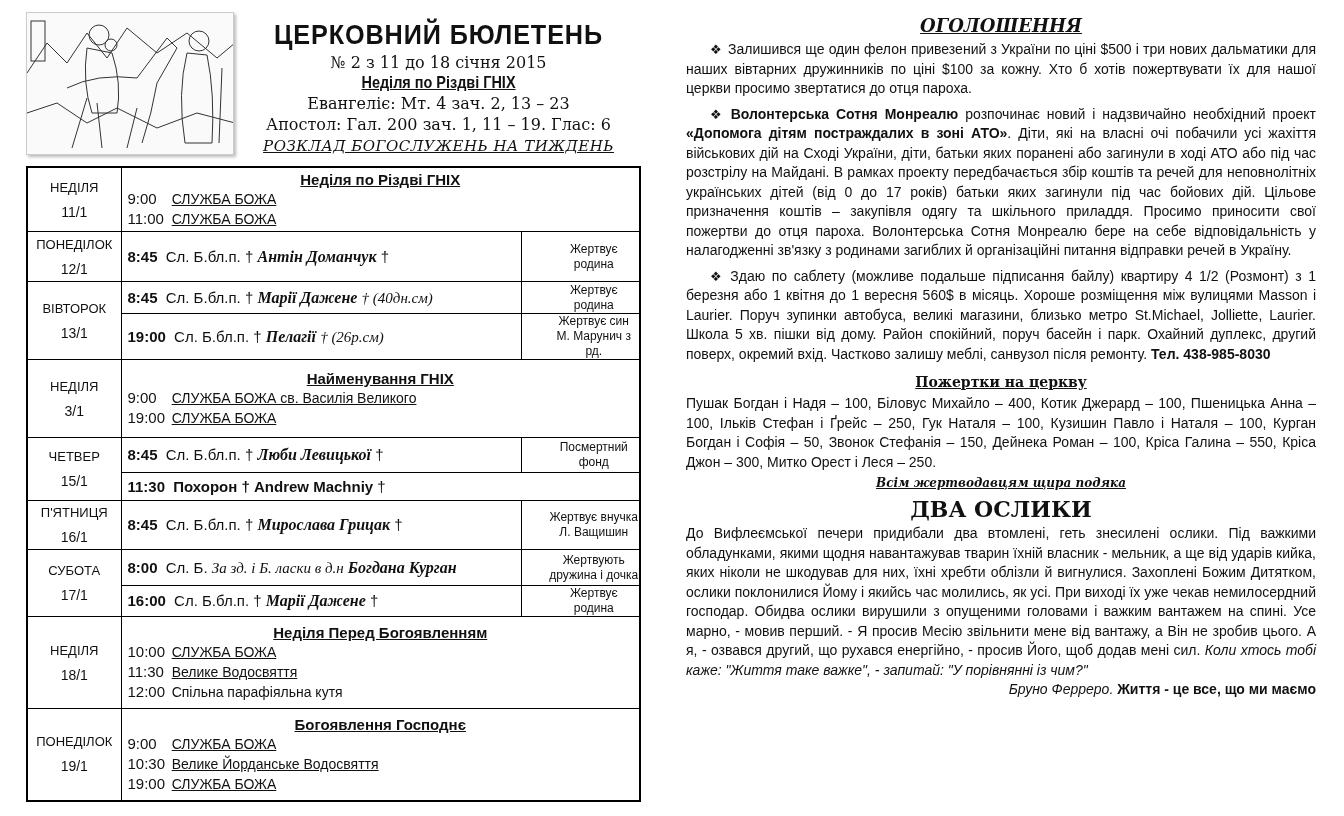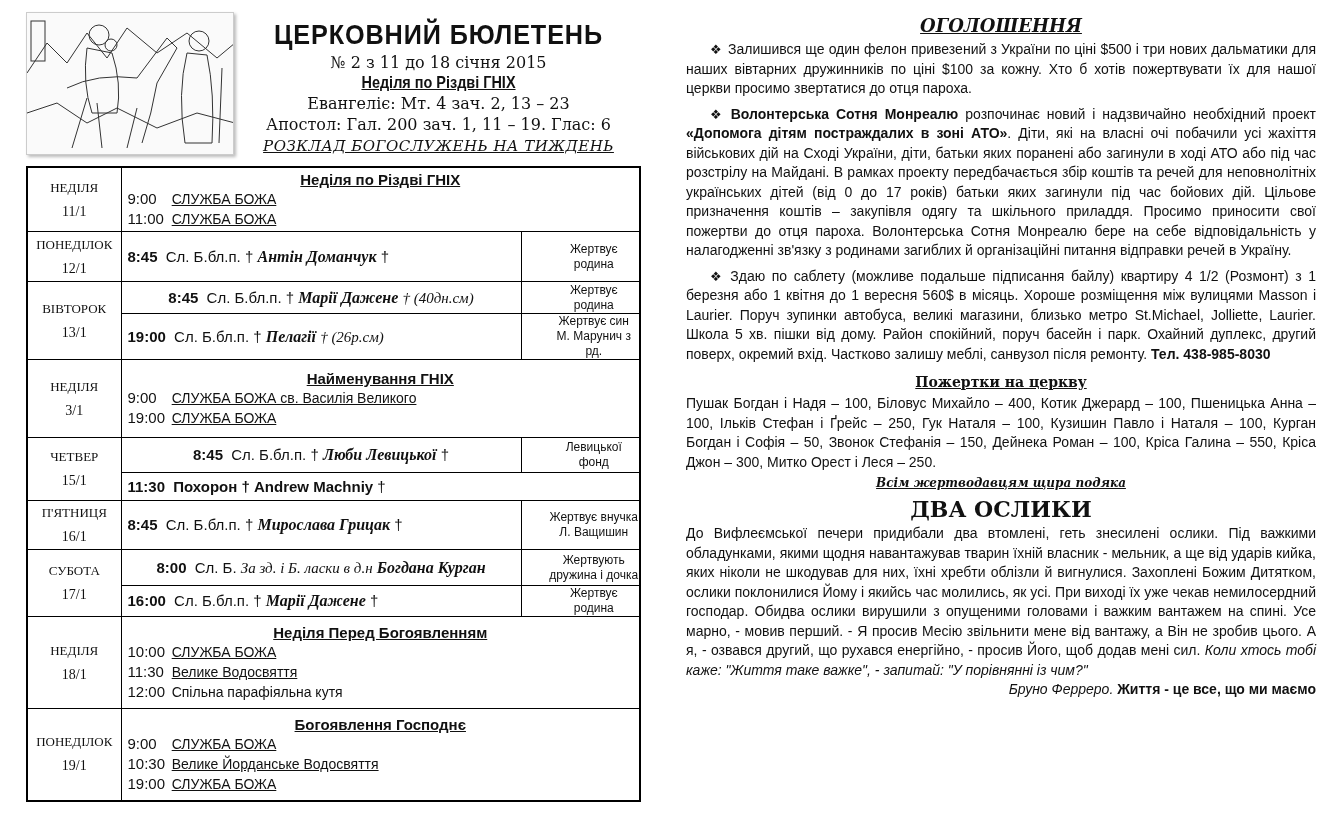--- a/index.html
+++ b/index.html
@@ -6,34 +6,34 @@
   body { width: 1344px; height: 816px; background: #fff; color: #111; font-family: "Liberation Sans", sans-serif; position: relative; overflow: hidden; }
   .left { position: absolute; left: 26px; top: 8px; width: 615px; }
   .icon-img { position: absolute; left: 0; top: 4px; width: 208px; height: 143px; border: 1px solid #ccc; box-shadow: 2px 2px 3px #bbb; background: #fafafa; overflow: hidden; }
   .header { position: absolute; left: 210px; top: 10px; width: 405px; text-align: center; font-family: "DejaVu Serif", serif; }
   .h-title { font-size: 28px; font-weight: bold; letter-spacing: 1px; line-height: 34px; font-family: "Liberation Sans Narrow", "Liberation Sans", sans-serif; transform: scaleX(0.9); }
   .h-line { font-size: 16px; line-height: 21px; }
   .h-feast { font-size: 17px; font-weight: bold; text-decoration: underline; line-height: 20px; font-family: "Liberation Sans", sans-serif; transform: scaleX(0.85); }
   .h-sched { font-size: 15px; font-weight: normal; font-style: italic; text-decoration: underline; line-height: 22px; letter-spacing: 0.5px; }
   table.sched { position: absolute; left: 0; top: 158px; width: 615px; border-collapse: collapse; border: 2px solid #000; }
   table.sched td { border: 1px solid #000; vertical-align: middle; }
-  td.day { width: 94px; text-align: center; font-family: Liberation Serif, serif; font-size: 13px; line-height: 24px; }
+  td.day { width: 94px; text-align: center; font-family: Liberation Sans, sans-serif; font-size: 13px; line-height: 24px; }
   td.day .date { font-size: 14px; }
   td.main { padding: 2px 6px; font-size: 15px; }
   td.note { width: 119px; text-align: center; font-size: 12px; line-height: 15px; padding-left: 27px; }
   .feast { text-align: center; font-weight: bold; text-decoration: underline; font-size: 15px; line-height: 19px; font-family: "Liberation Sans", sans-serif; }
   .svc { line-height: 19px; font-weight: normal; }
   .svc .t { display: inline-block; min-width: 40px; }
   .svc .n { font-family: "Liberation Sans Narrow", "Liberation Sans", sans-serif; text-decoration: underline; font-size: 14px; }
   .mass { line-height: 20px; }
   .mass .t { font-weight: bold; }
   .mass .pre { margin-left: 4px; }
   .mass .name { font-family: "Liberation Serif", serif; font-style: italic; font-weight: bold; font-size: 16px; }
   .mass .sub { font-family: "Liberation Serif", serif; font-style: italic; font-size: 15px; }
-  tr.dash td.main, tr.dash td.note { border-bottom: 1px dashed #000; text-align: center; }
+  tr.dash td.main, tr.dash td.note { border-bottom: 1px dashed #000; }
   .right { position: absolute; left: 686px; top: 12px; width: 630px; font-size: 14px; line-height: 19.5px; }
   .sec-title { text-align: center; font-weight: bold; font-style: italic; text-decoration: underline; font-size: 18px; line-height: 28px; font-family: "DejaVu Serif", serif; }
   .para { text-align: justify; text-indent: 24px; margin-bottom: 6px; }
   .bullet { font-size: 13px; margin-right: 6px; }
   .sub-title { text-align: center; font-weight: bold; text-decoration: underline; font-size: 14px; line-height: 24px; font-family: "DejaVu Serif", serif; }
   .thanks { text-align: center; font-weight: bold; font-style: italic; text-decoration: underline; font-size: 12px; line-height: 22px; font-family: "DejaVu Serif", serif; }
   .story-title { text-align: center; font-weight: bold; font-size: 22px; line-height: 30px; font-family: "DejaVu Serif", serif; }
   .story { text-align: justify; }
   .sig { text-align: right; }
 </style>
@@ -124,21 +124,21 @@
 
     <tr class="dash" style="height:35px">
       <td class="day" rowspan="2">
             <div>ЧЕТВЕР</div>
             <div class="date">15/1</div>
           </td>
       <td class="main">
             <div class="mass"><span class="t">8:45</span> <span class="pre">Сл. Б.бл.п. †</span> <span class="name">Люби Левицької</span> <span>†</span></div>
           </td>
       <td class="note">
-            <div>Левицької</div>
+            <div>Посмертний</div>
             <div>фонд</div>
           </td>
     </tr>
     <tr style="height:28px">
       <td class="main" colspan="2">
             <div class="mass"><span class="t">11:30</span> <span class="pre" style="font-weight:bold">Похорон †</span> <span style="font-weight:bold">Andrew Machniy</span> <span>†</span></div>
           </td>
     </tr>
 
     <tr style="height:48px">

